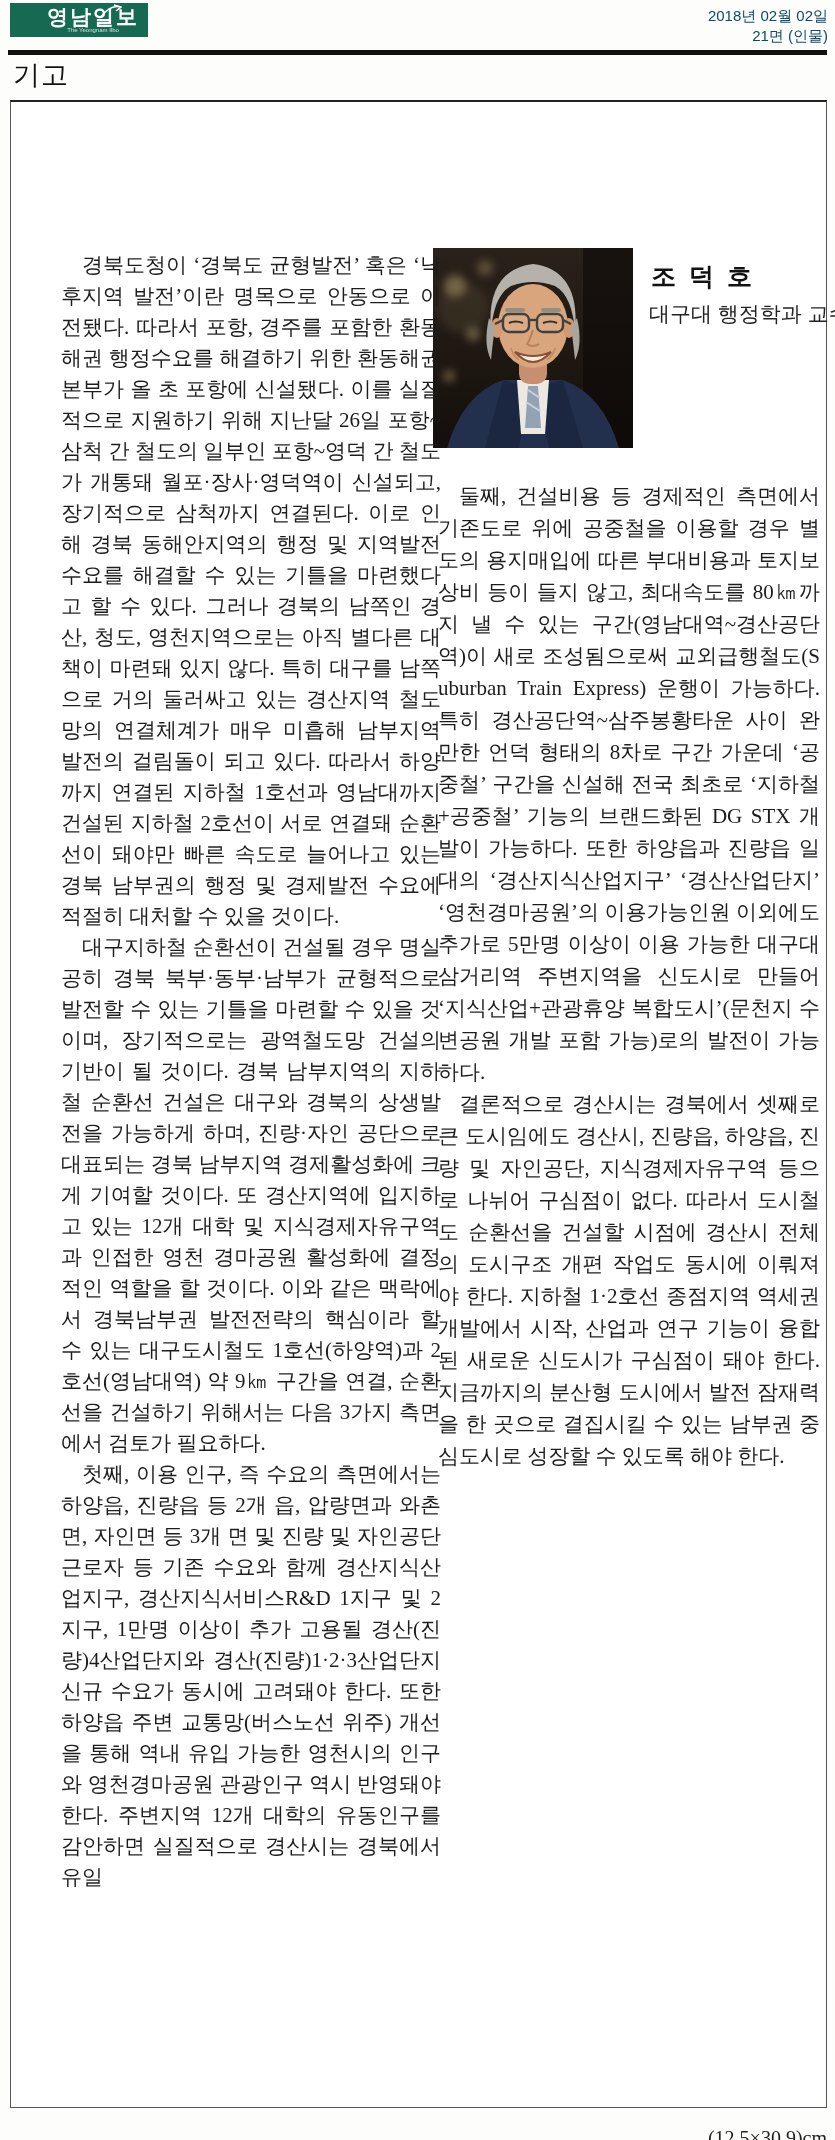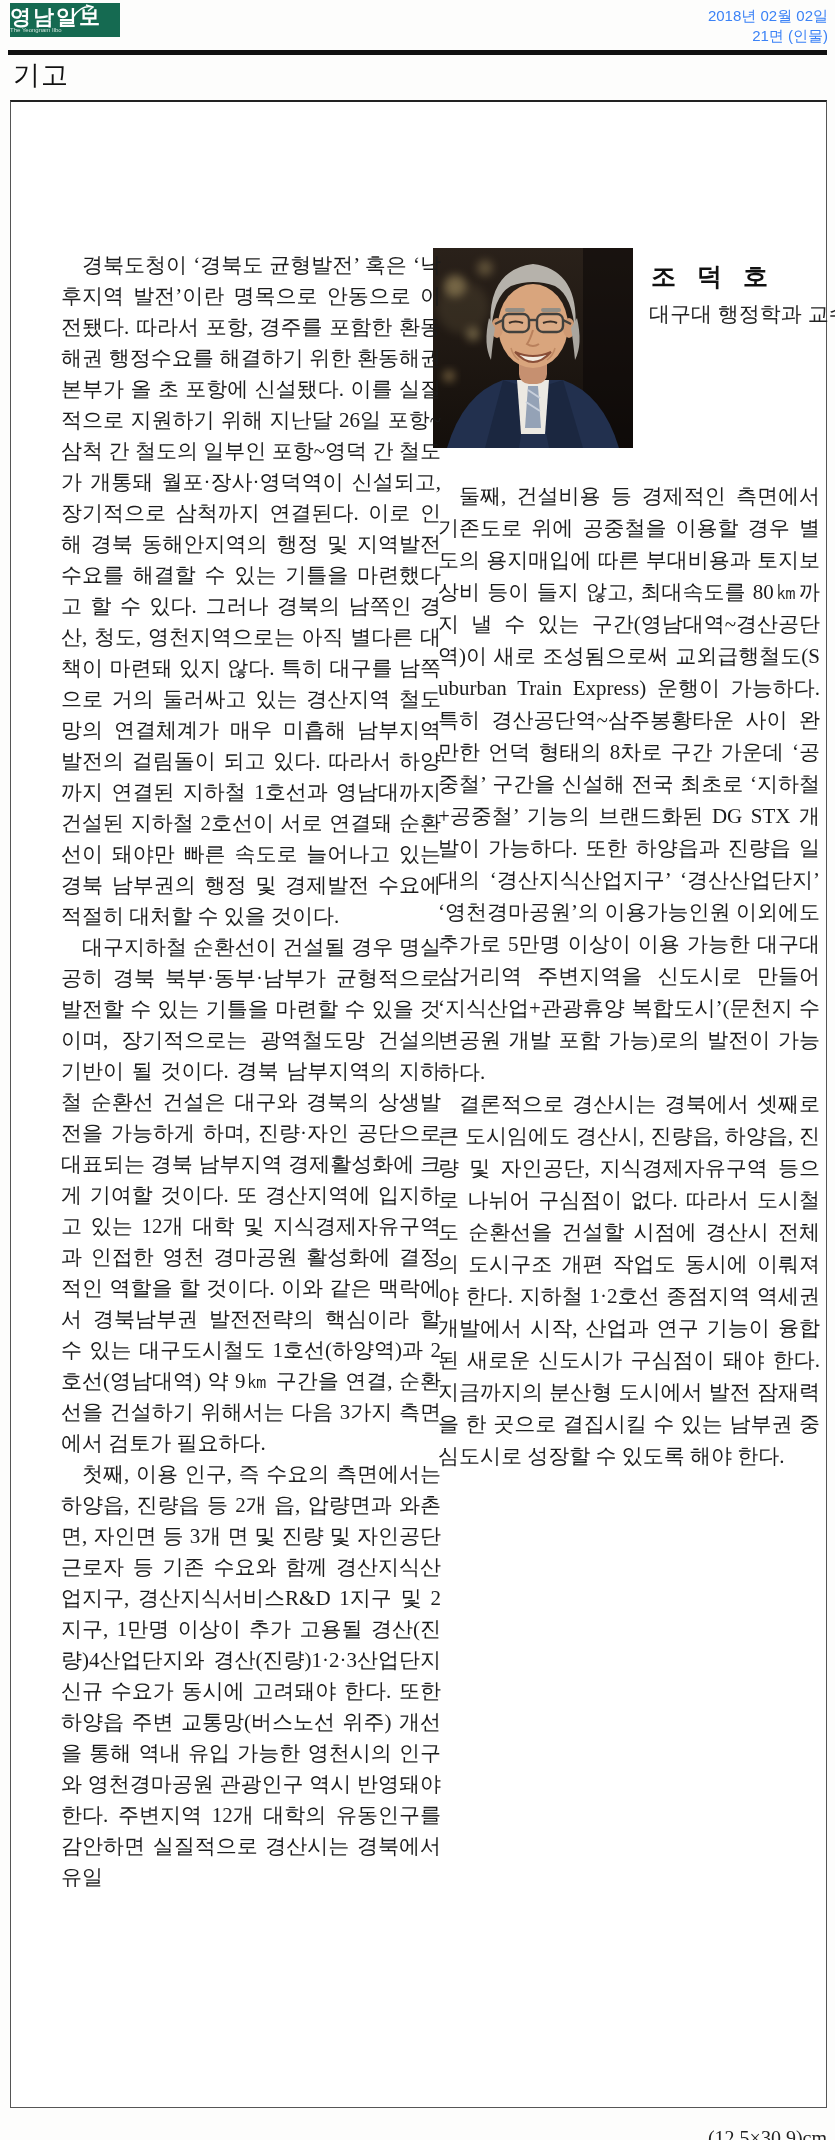--- a/index.html
+++ b/index.html
@@ -6,34 +6,34 @@
   body{
     width:835px;height:2140px;position:relative;
     background:#fdfdfc;color:#1e1e1e;
     font-family:"Liberation Serif", serif;
     overflow:hidden;
   }
   
   .logo{
     position:absolute;left:10px;top:3px;width:110px;height:34px;
     background:#156a51;color:#fff;overflow:hidden;
-    display:flex;flex-direction:column;justify-content:center;align-items:flex-start;
+    display:flex;flex-direction:column;justify-content:center;align-items:center;padding-left:28px;
   }
   .logo-kr{
     font-family:"Liberation Sans", sans-serif;font-weight:bold;
     font-size:21px;line-height:21px;letter-spacing:2px;white-space:nowrap;
   }
   .logo-en{
     font-family:"Liberation Sans", sans-serif;font-size:6px;line-height:7px;
     color:#cfe3db;white-space:nowrap;
   }
   .logo-swoosh{position:absolute;right:26px;top:1px;width:22px;height:14px;pointer-events:none;}
   .dateblock{
     position:absolute;right:7px;top:6px;text-align:right;
-    font-family:"Liberation Sans", sans-serif;font-size:15px;line-height:20px;color:#3b82f6;
+    font-family:"Liberation Sans", sans-serif;font-size:15px;line-height:20px;color:#0c4a6e;
   }
   .header-rule{
     position:absolute;left:8px;top:50px;width:819px;height:5px;background:#111;
   }
   .section-label{
     position:absolute;left:13px;top:57px;
     font-family:"Liberation Sans", sans-serif;font-weight:normal;
     font-size:27px;color:#111;letter-spacing:1px;
   }
   
@@ -44,21 +44,21 @@
   .headline{
     position:absolute;left:0;top:26px;width:100%;
     text-align:center;font-weight:bold;font-size:50px;line-height:56px;
     letter-spacing:-2px;color:#141414;
     font-family:"Liberation Serif", serif;white-space:nowrap;
   }
   
   .author-photo{position:absolute;left:422px;top:146px;width:200px;height:200px;}
   .author-name{
     position:absolute;left:640px;top:158px;
-    font-family:Liberation Mono, monospace;font-weight:bold;
+    font-family:Liberation Sans, sans-serif;font-weight:bold;
     font-size:25px;letter-spacing:3px;color:#111;white-space:nowrap;
   }
   .author-title{
     position:absolute;left:638px;top:198px;
     font-family:"Liberation Sans", sans-serif;font-size:21px;color:#222;white-space:nowrap;
   }
   
   .col{position:absolute;font-size:21px;color:#1c1c1c;}
   .col p{
     margin:0;text-align:justify;word-break:break-all;

